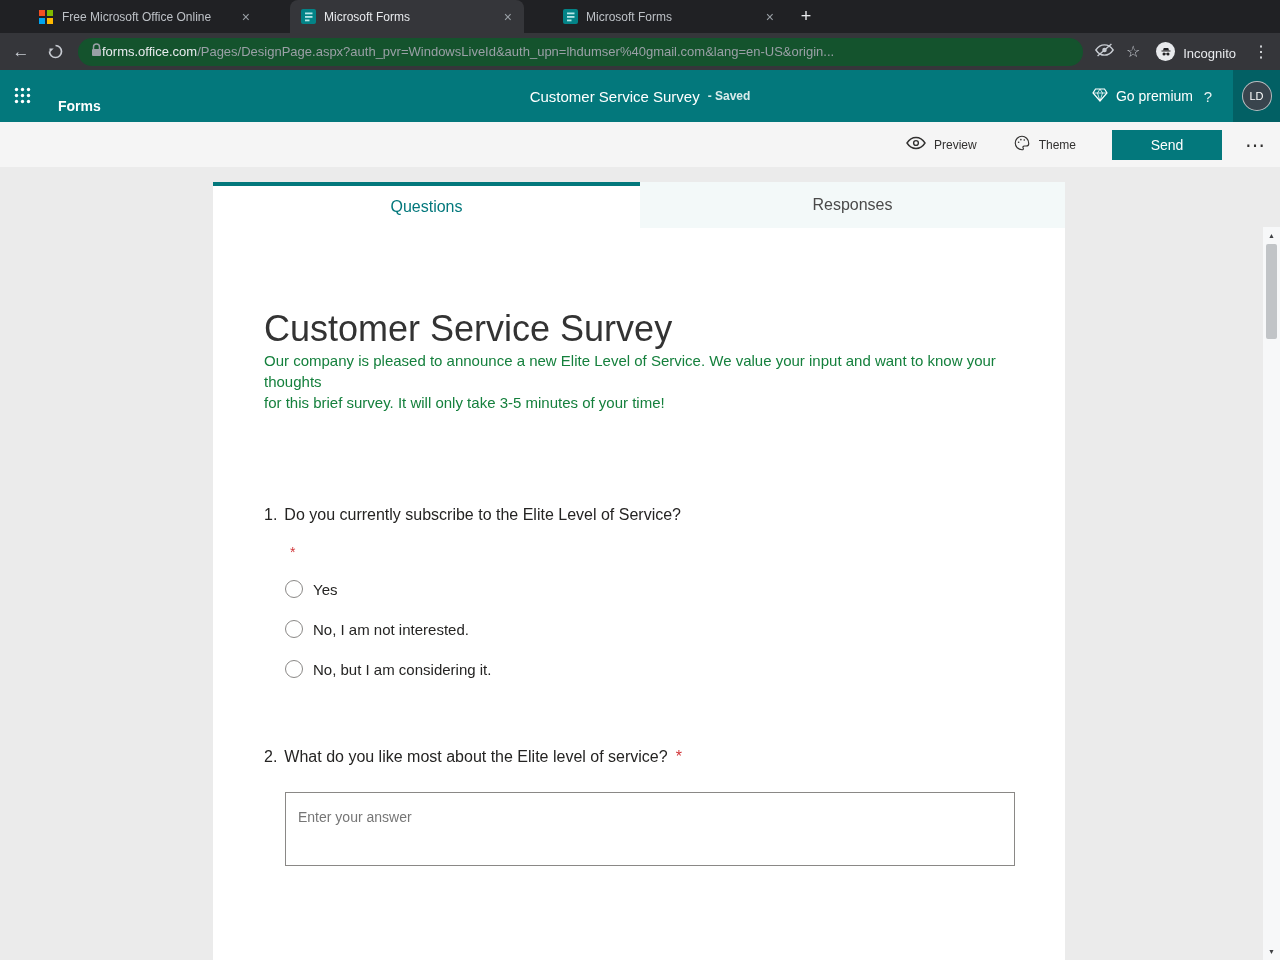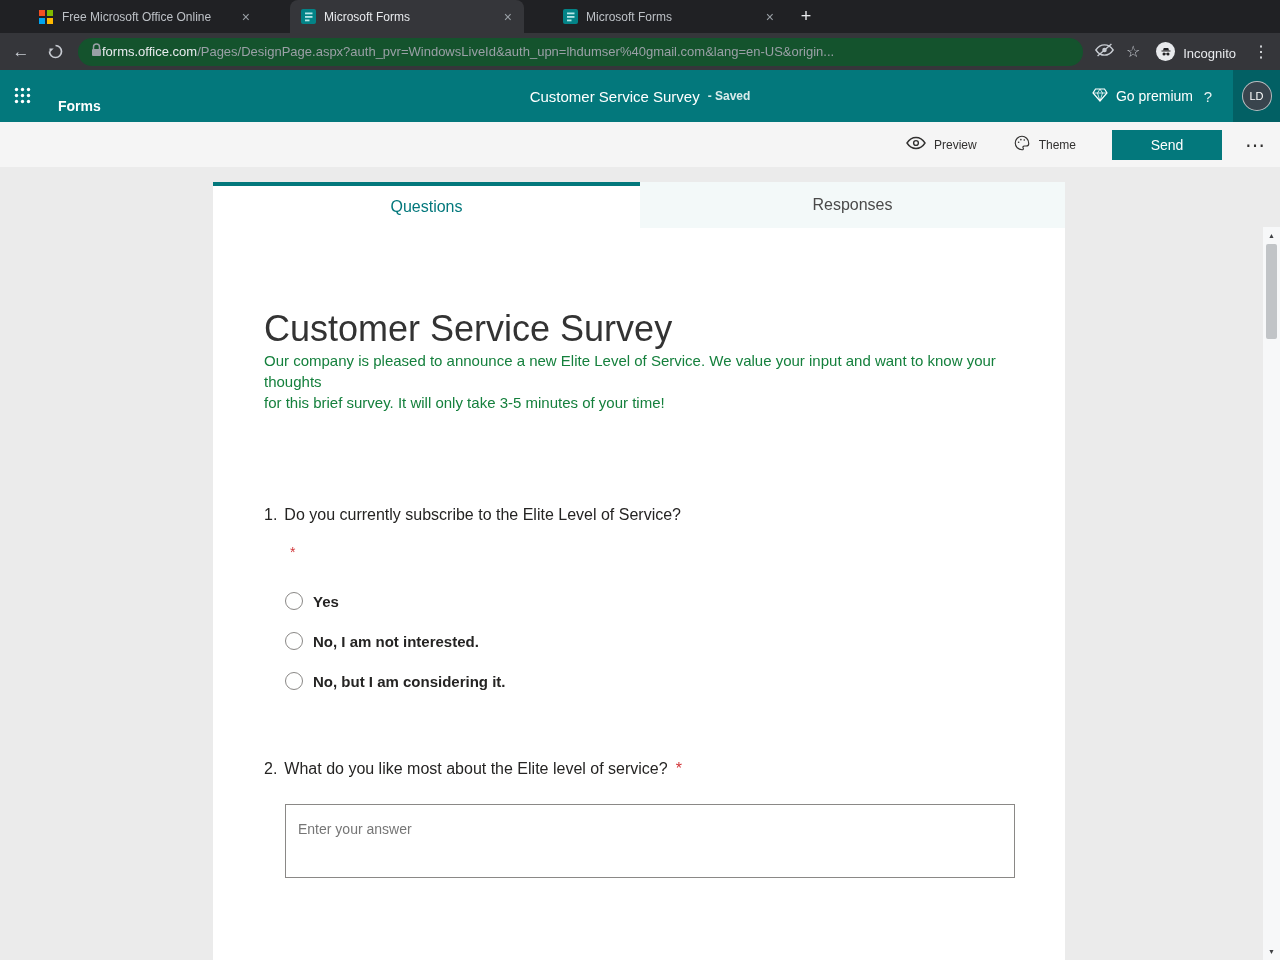--- a/index.html
+++ b/index.html
@@ -52,21 +52,21 @@
   .ftab { display:flex; align-items:center; justify-content:center; font-size:16px; cursor:pointer; }
   .ftab.q { width:427px; background:#fff; border-top:4px solid #03787c; color:#03787c; }
   .ftab.r { flex:1; background:#f3f9f9; color:#4a4a4a; }
   .card { position:absolute; top:46px; left:0; right:0; bottom:0; background:#fff; padding:80px 51px 0; overflow:hidden; }
   .form-title { font-size:36px; font-weight:400; color:#333; }
   .desc { max-width:752px; font-size:15px; line-height:1.4; color:#15803d; white-space:pre-line; }
   .qtext { font-size:16px; color:#252423; }
   .qnum { margin-right:7px; }
   .q1 { margin-top:93px; }
   .req-block { margin:20px 0 0 26px; color:#d13438; font-size:14px; }
-  .opts { margin-top:32px;font-weight:bold; }
+  .opts { margin-top:20px; }
   .opt { display:flex; align-items:center; gap:10px; margin:0 0 22px 21px; font-size:15px; color:#252423; cursor:pointer; }
   .radio { width:18px; height:18px; border:1px solid #8a8886; border-radius:50%; background:#fff; flex:none; }
   .q2 { margin-top:70px; }
   .req-inline { color:#d13438; margin-left:8px; }
   .answer { display:block; margin:26px 0 0 21px; width:730px; height:74px; border:1px solid #8a8886; padding:16px 12px; font-size:14px; color:#252423; font-family:inherit; resize:none; background:#fff; }
   .answer::placeholder { color:#767676; }
 
   
   .scrollbar { position:absolute; right:0; top:60px; bottom:0; width:17px; background:#f7f8f9; display:flex; flex-direction:column; align-items:center; }
   .sb-btn { height:17px; width:100%; display:flex; align-items:center; justify-content:center; font-size:7px; color:#3f4144; cursor:pointer; }

